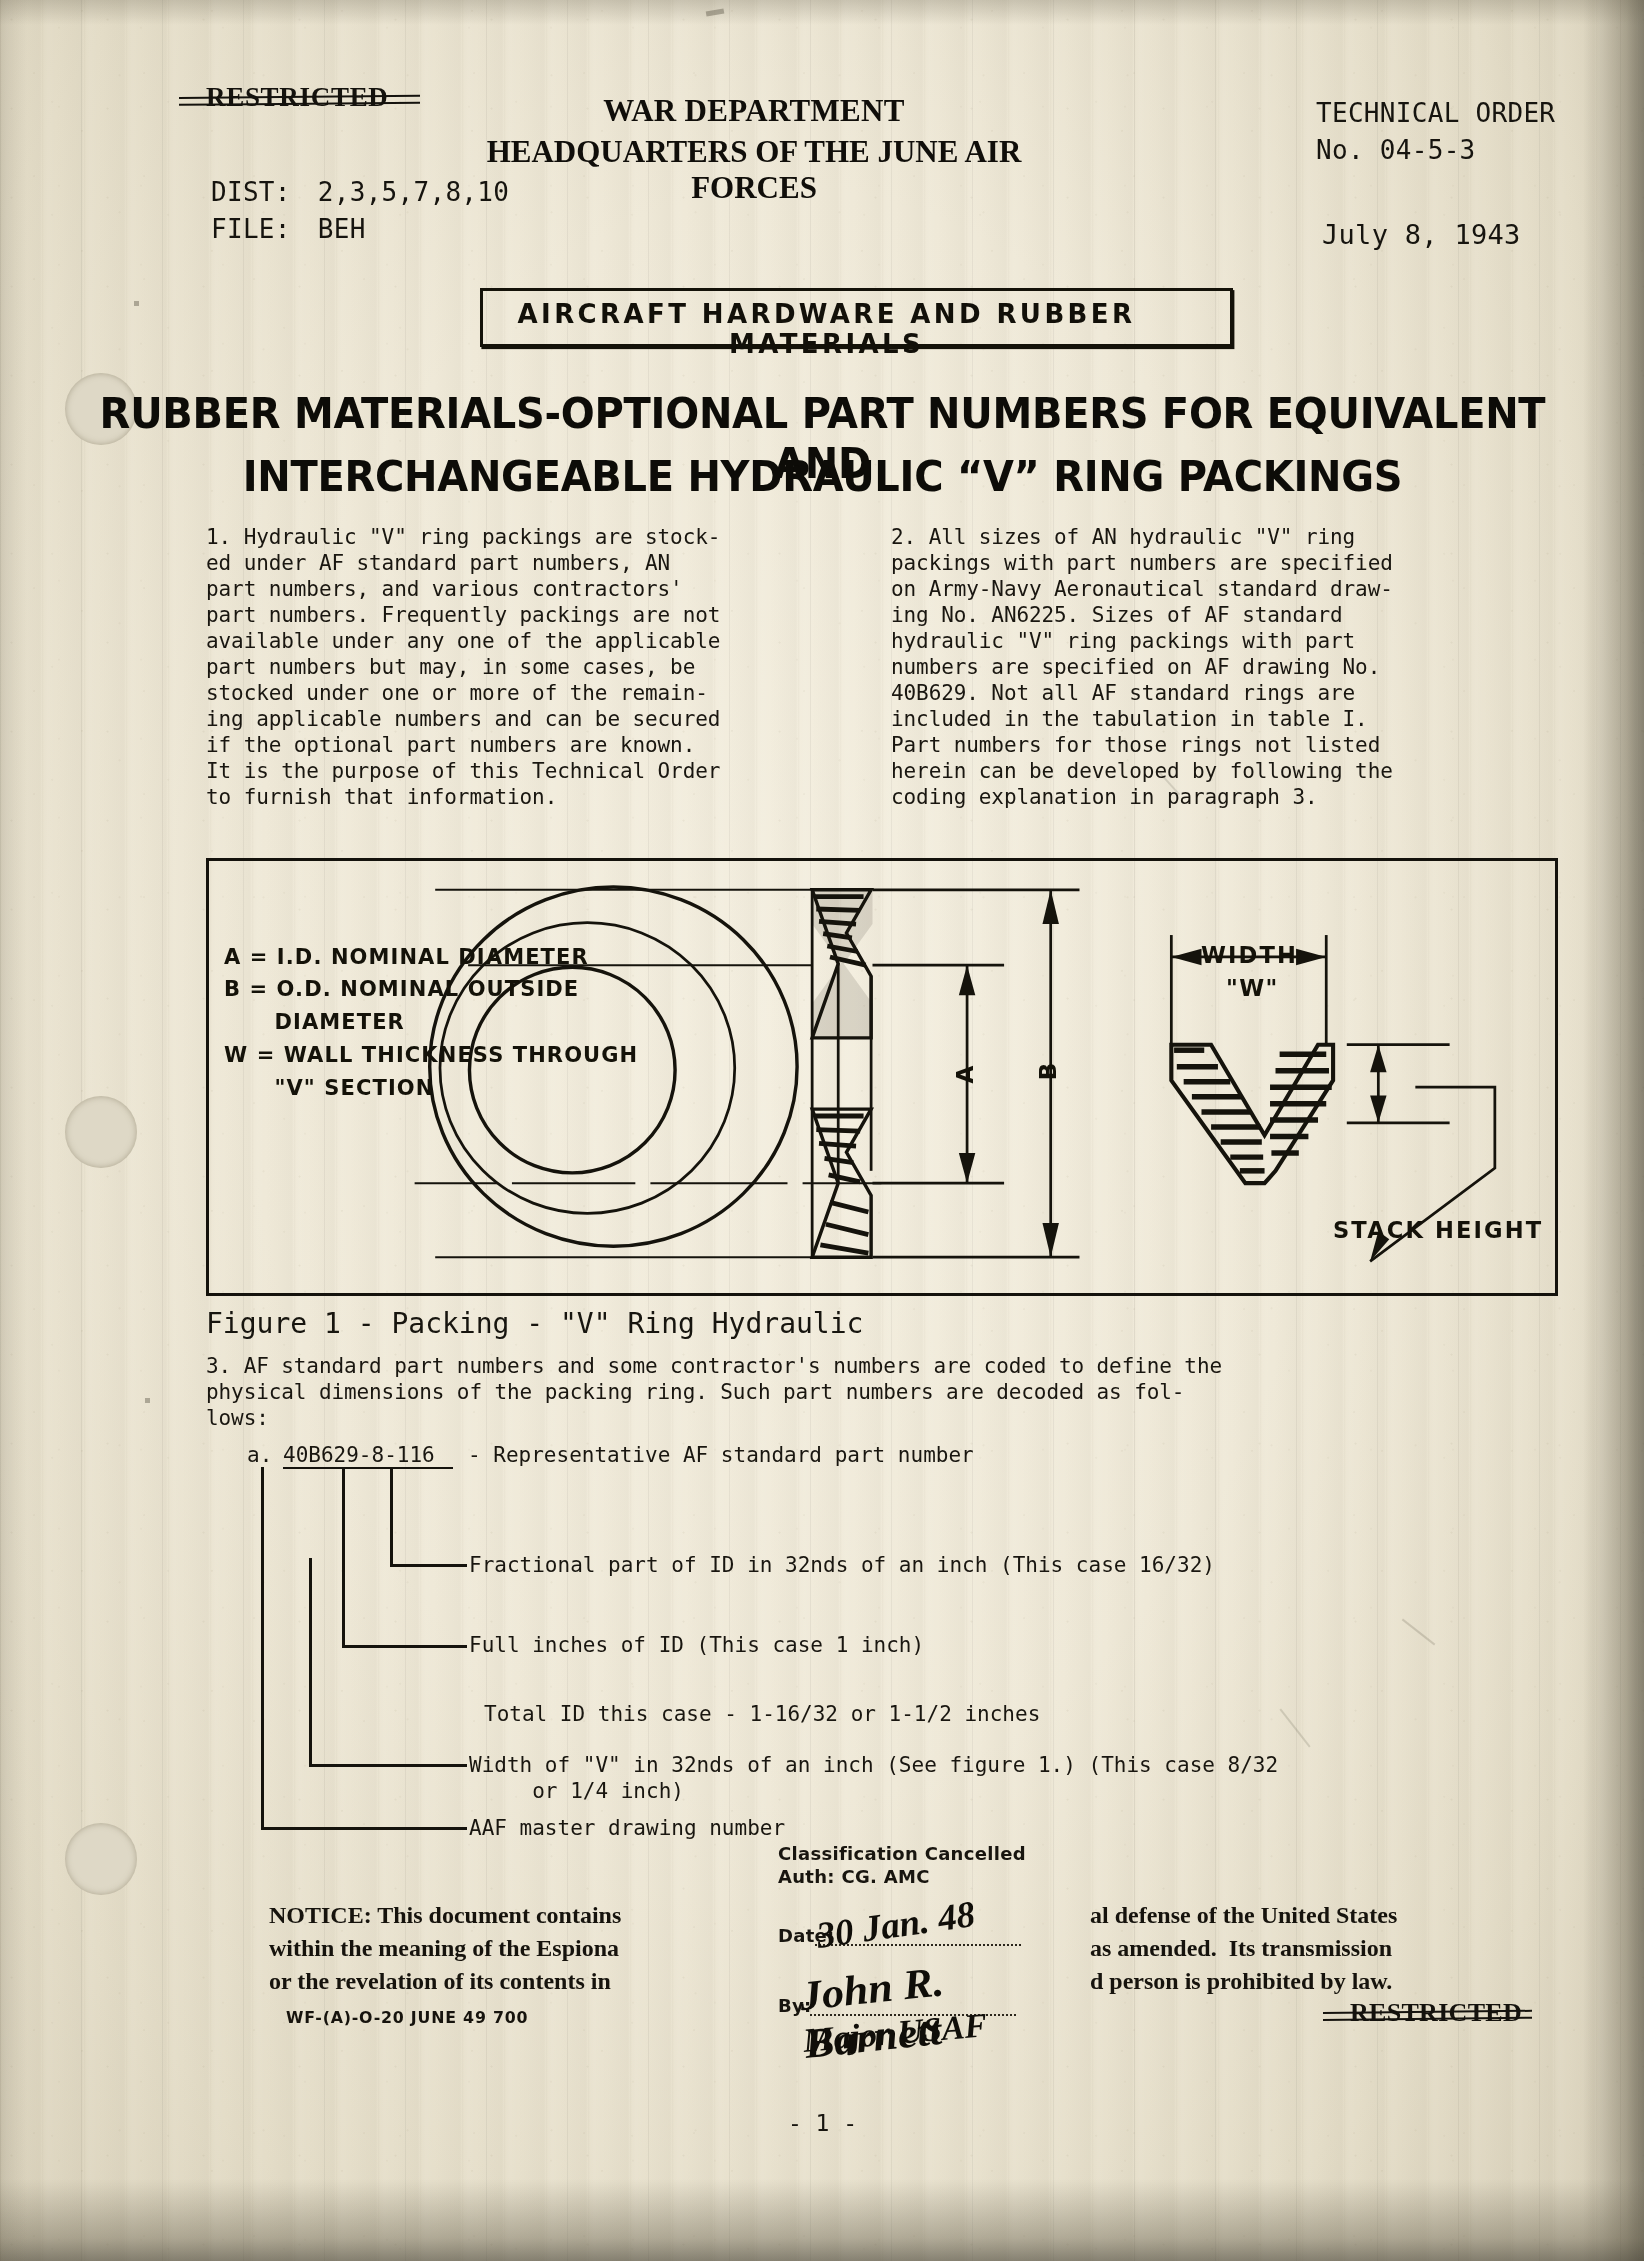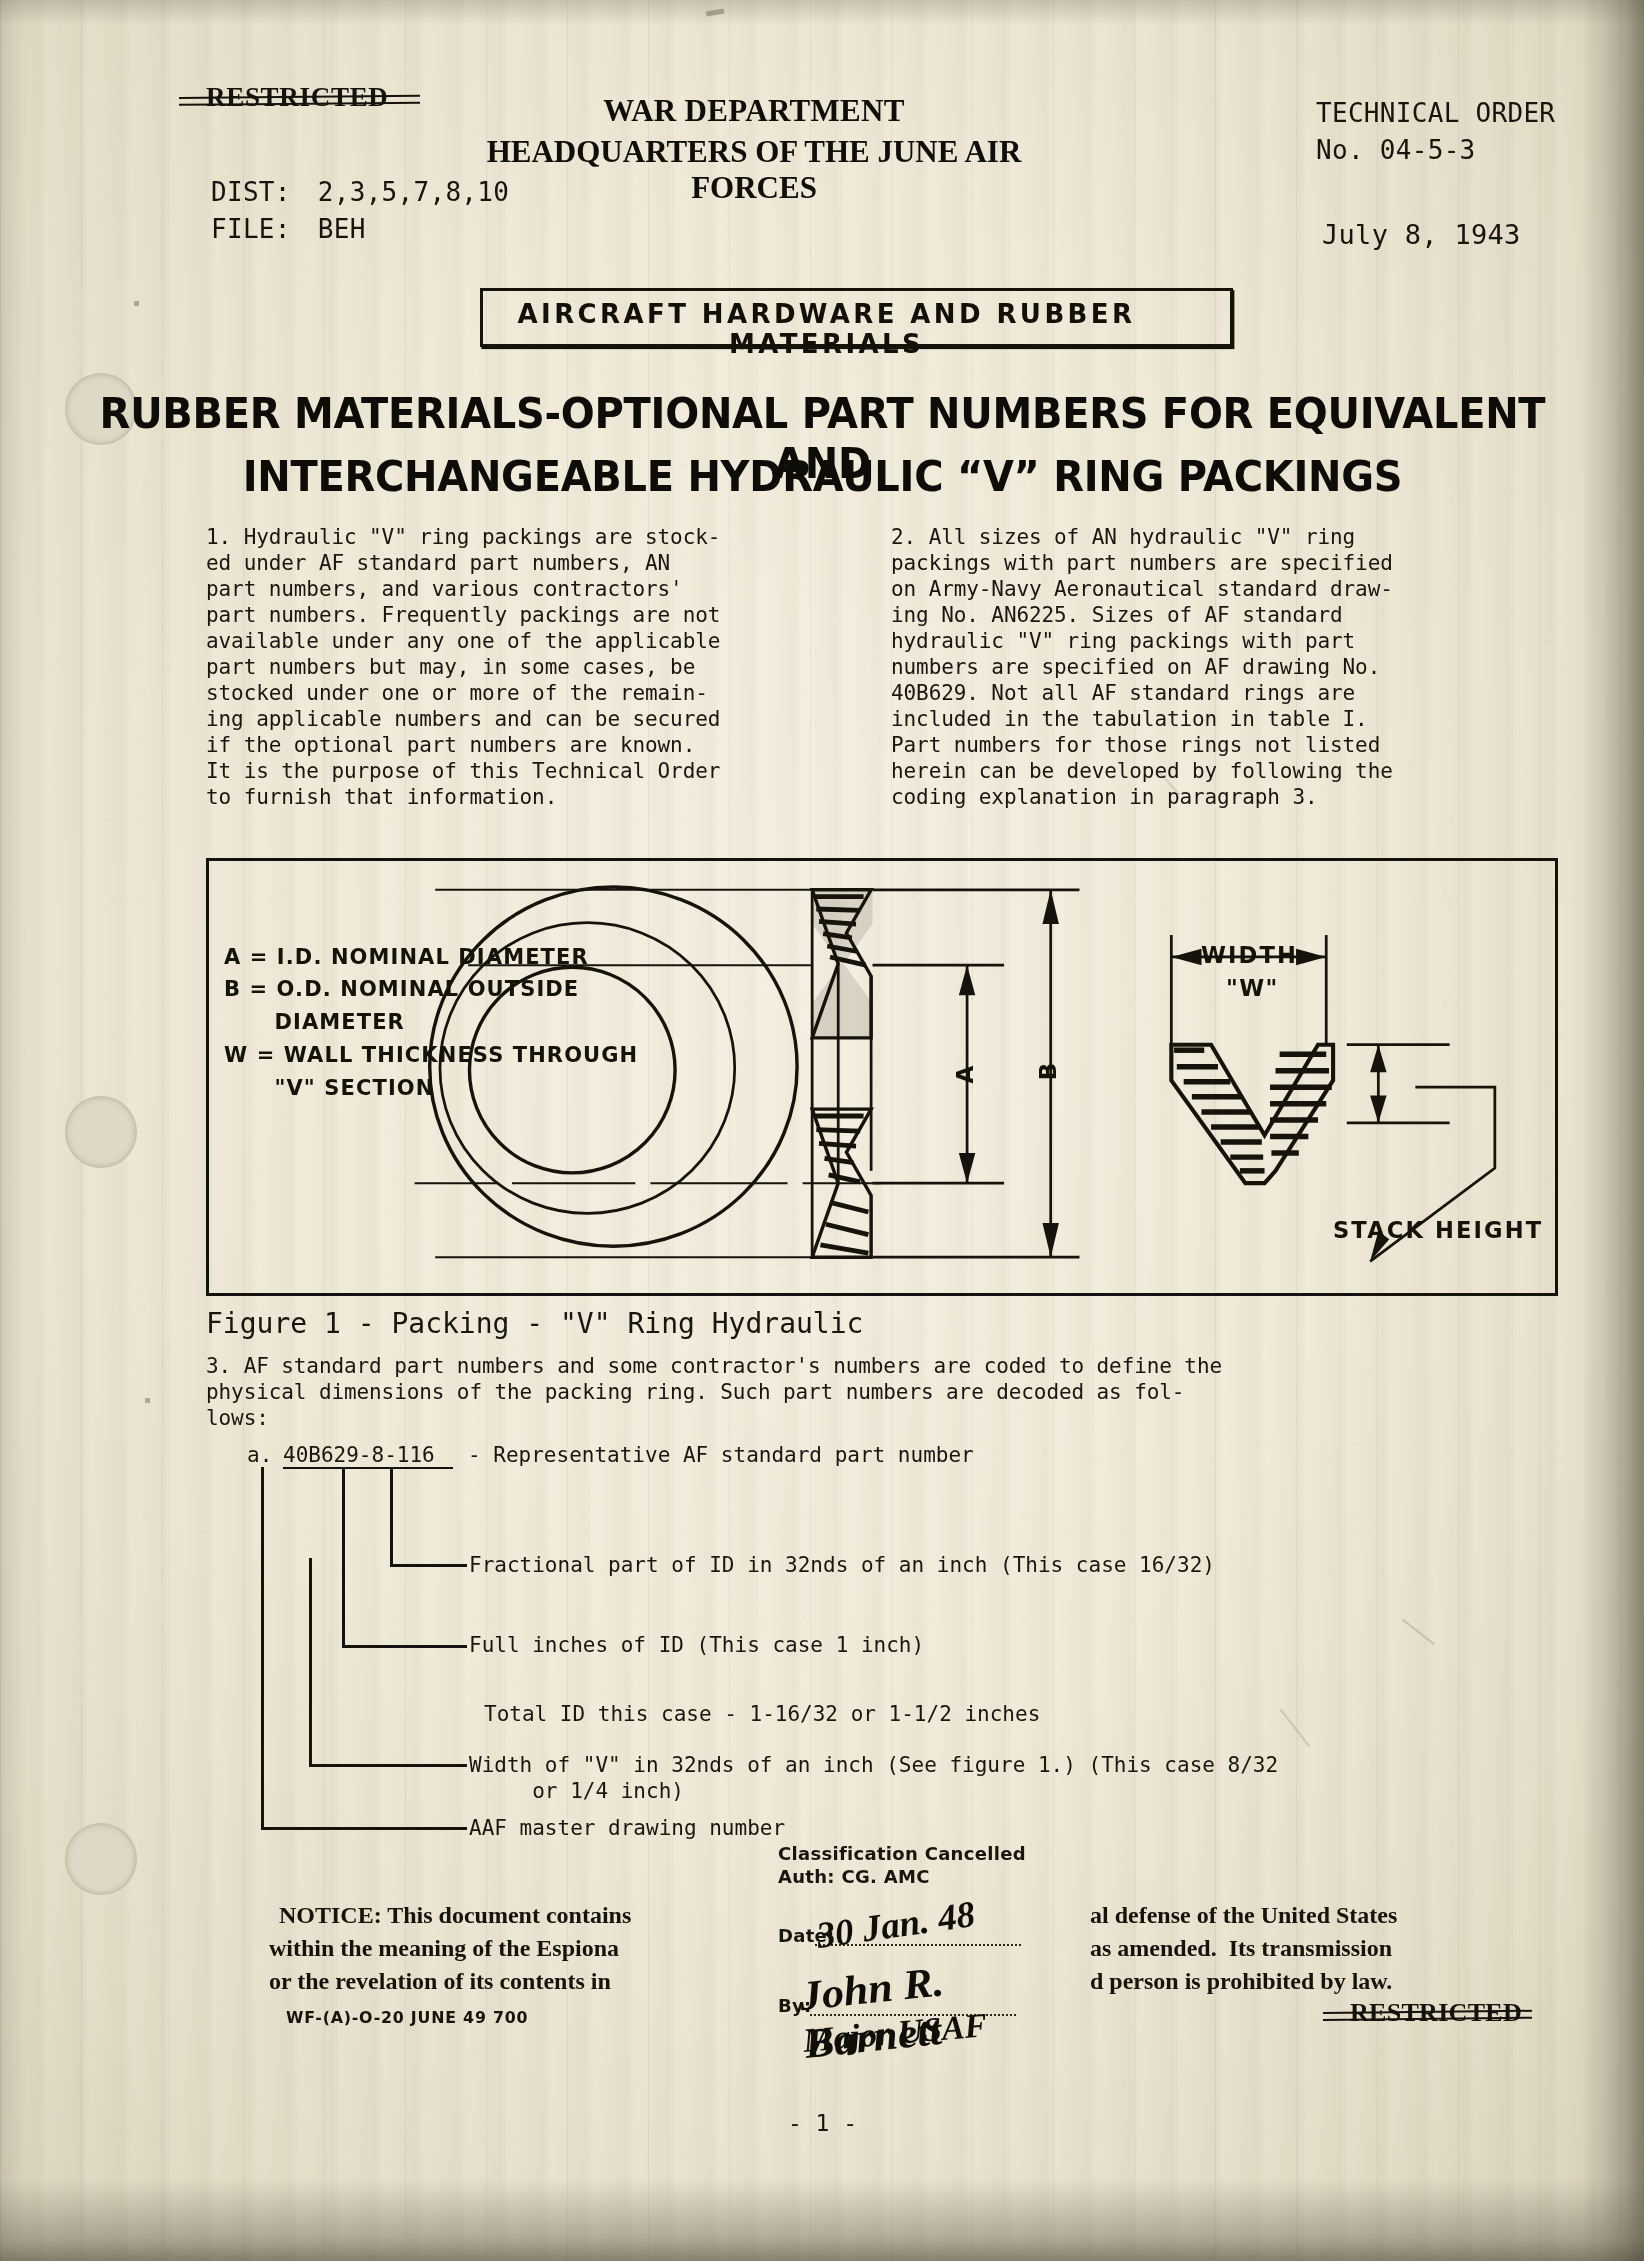--- a/index.html
+++ b/index.html
@@ -364,21 +364,21 @@
       <div class="vline" style="left:103px;top:116px;height:208px;"></div>
       <div class="hline" style="left:103px;top:322px;width:158px;"></div>
       <div class="cl" style="left:263px;top:310px;">Width of "V" in 32nds of an inch (See figure 1.) (This case 8/32</div>
       <div class="cl" style="left:263px;top:336px;">     or 1/4 inch)</div>
 
       <div class="vline" style="left:55px;top:25px;height:362px;"></div>
       <div class="hline" style="left:55px;top:385px;width:206px;"></div>
       <div class="cl" style="left:263px;top:373px;">AAF master drawing number</div>
     </div>
 
-    <div class="ntxt" style="left:279px;top:1899px;">NOTICE: This document contains</div>
+    <div class="ntxt" style="left:269px;top:1899px;">NOTICE: This document contains</div>
     <div class="ntxt" style="left:269px;top:1932px;">within the meaning of the Espiona</div>
     <div class="ntxt" style="left:269px;top:1965px;">or the revelation of its contents in</div>
     <div class="ntxt" style="left:1090px;top:1899px;">al defense of the United States</div>
     <div class="ntxt" style="left:1090px;top:1932px;">as amended.  Its transmission</div>
     <div class="ntxt" style="left:1090px;top:1965px;">d person is prohibited by law.</div>
 
     <div class="abs" id="wf">WF-(A)-O-20 JUNE 49 700</div>
 
     <div id="restricted-bot">
       <span>RESTRICTED</span>

